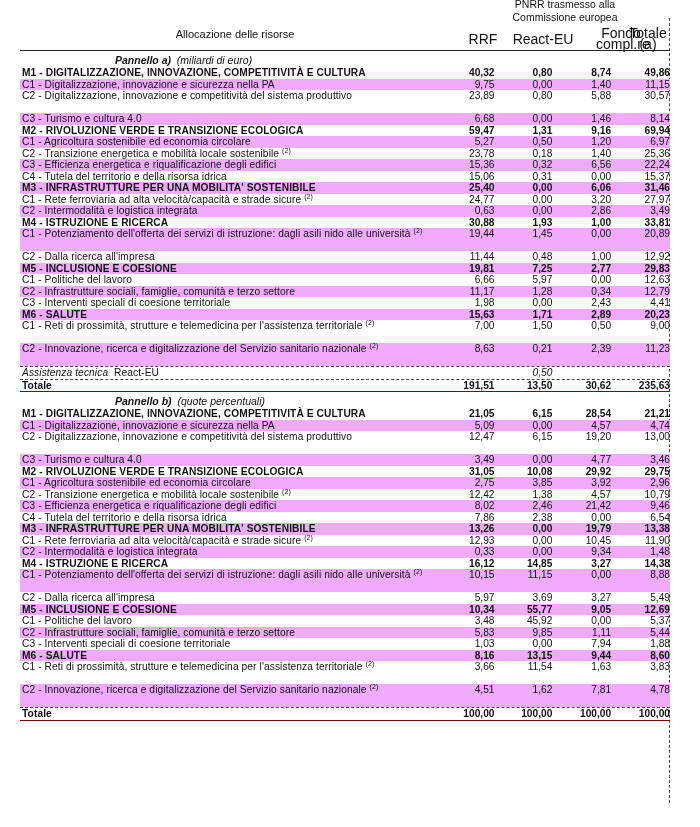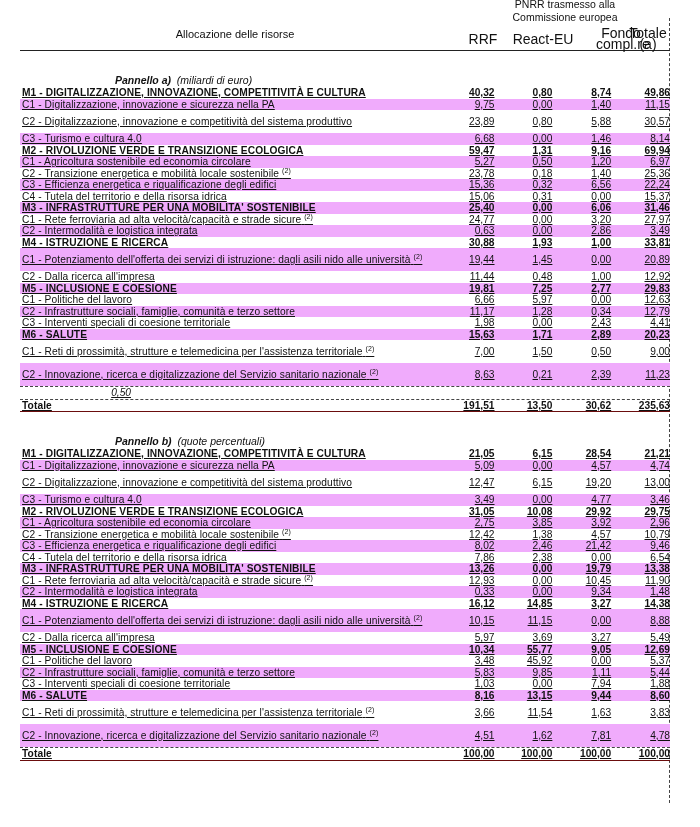--- a/index.html
+++ b/index.html
@@ -7,23 +7,23 @@
   .wrap { position: absolute; left: 20px; top: 0; width: 650px; }
   .vdash { position: absolute; left: 669px; top: 18px; height: 785px; border-left: 1px dashed #444; }
   .head { position: relative; height: 50px; border-bottom: 1px solid #222; }
   .head .alloc { position: absolute; left: 0; width: 430px; top: 28px; text-align: center; font-size: 11px; }
   .head .group { position: absolute; left: 440px; width: 210px; top: -2px; text-align: center; font-size: 10.5px; line-height: 13px; }
   .head .col { position: absolute; top: 28px; font-size: 14px; text-align: center; line-height: 11px; }
   .head .c1 { left: 438px; width: 50px; top: 34px; }
   .head .c2 { left: 492px; width: 62px; top: 34px; }
   .head .c3 { left: 576px; width: 50px; }
   .head .c4 { left: 606px; width: 44px; }
-  .panel-title { font-size: 10.5px; padding: 4px 0 2px 95px; font-style: italic; height: 10px; line-height: 10px; margin-top: 20px; }
+  .panel-title { font-size: 10.5px; padding: 4px 0 2px 95px; font-style: italic; height: 10px; line-height: 10px; }
   .panel-title b { font-weight: bold; }
-  .row { display: flex; align-items: center; font-size: 10.2px; line-height: 11.5px; min-height: 11.5px; text-decoration: underline; }
+  .row { display: flex; align-items: flex-start; font-size: 10.2px; line-height: 11.5px; min-height: 11.5px; }
   .row.shade { background: #f0abfc; }
   .row.tall { min-height: 23px; }
   .row .lbl { width: 430px; padding-left: 2px; letter-spacing: 0.1px; }
   .row .v { text-align: right; }
   .row .v1 { width: 52px; }
   .row .v2 { width: 59px; }
   .row .v3 { width: 60px; }
   .row .v4 { width: 60px; }
   .row.bold { font-weight: bold; }
   .row.italic .lbl i { font-style: italic; }
@@ -208,20 +208,21 @@
         </div>
         <div class="row shade tall">
           <div class="lbl"><span>C2 - Innovazione, ricerca e digitalizzazione del Servizio sanitario nazionale</span> <sup>(2)</sup></div>
           <div class="v v1">8,63</div>
           <div class="v v2">0,21</div>
           <div class="v v3">2,39</div>
           <div class="v v4">11,23</div>
         </div>
       </div>
     <div class="row italic tech">
+      <div class="lbl"><i>Assistenza tecnica</i>&nbsp;&nbsp;<span>React-EU</span></div>
       <div class="v v1"></div>
       <div class="v v2">0,50</div>
       <div class="v v3"></div>
       <div class="v v4"></div>
     </div>
     <div class="row total">
       <div class="lbl">Totale</div>
       <div class="v v1">191,51</div>
       <div class="v v2">13,50</div>
       <div class="v v3">30,62</div>

